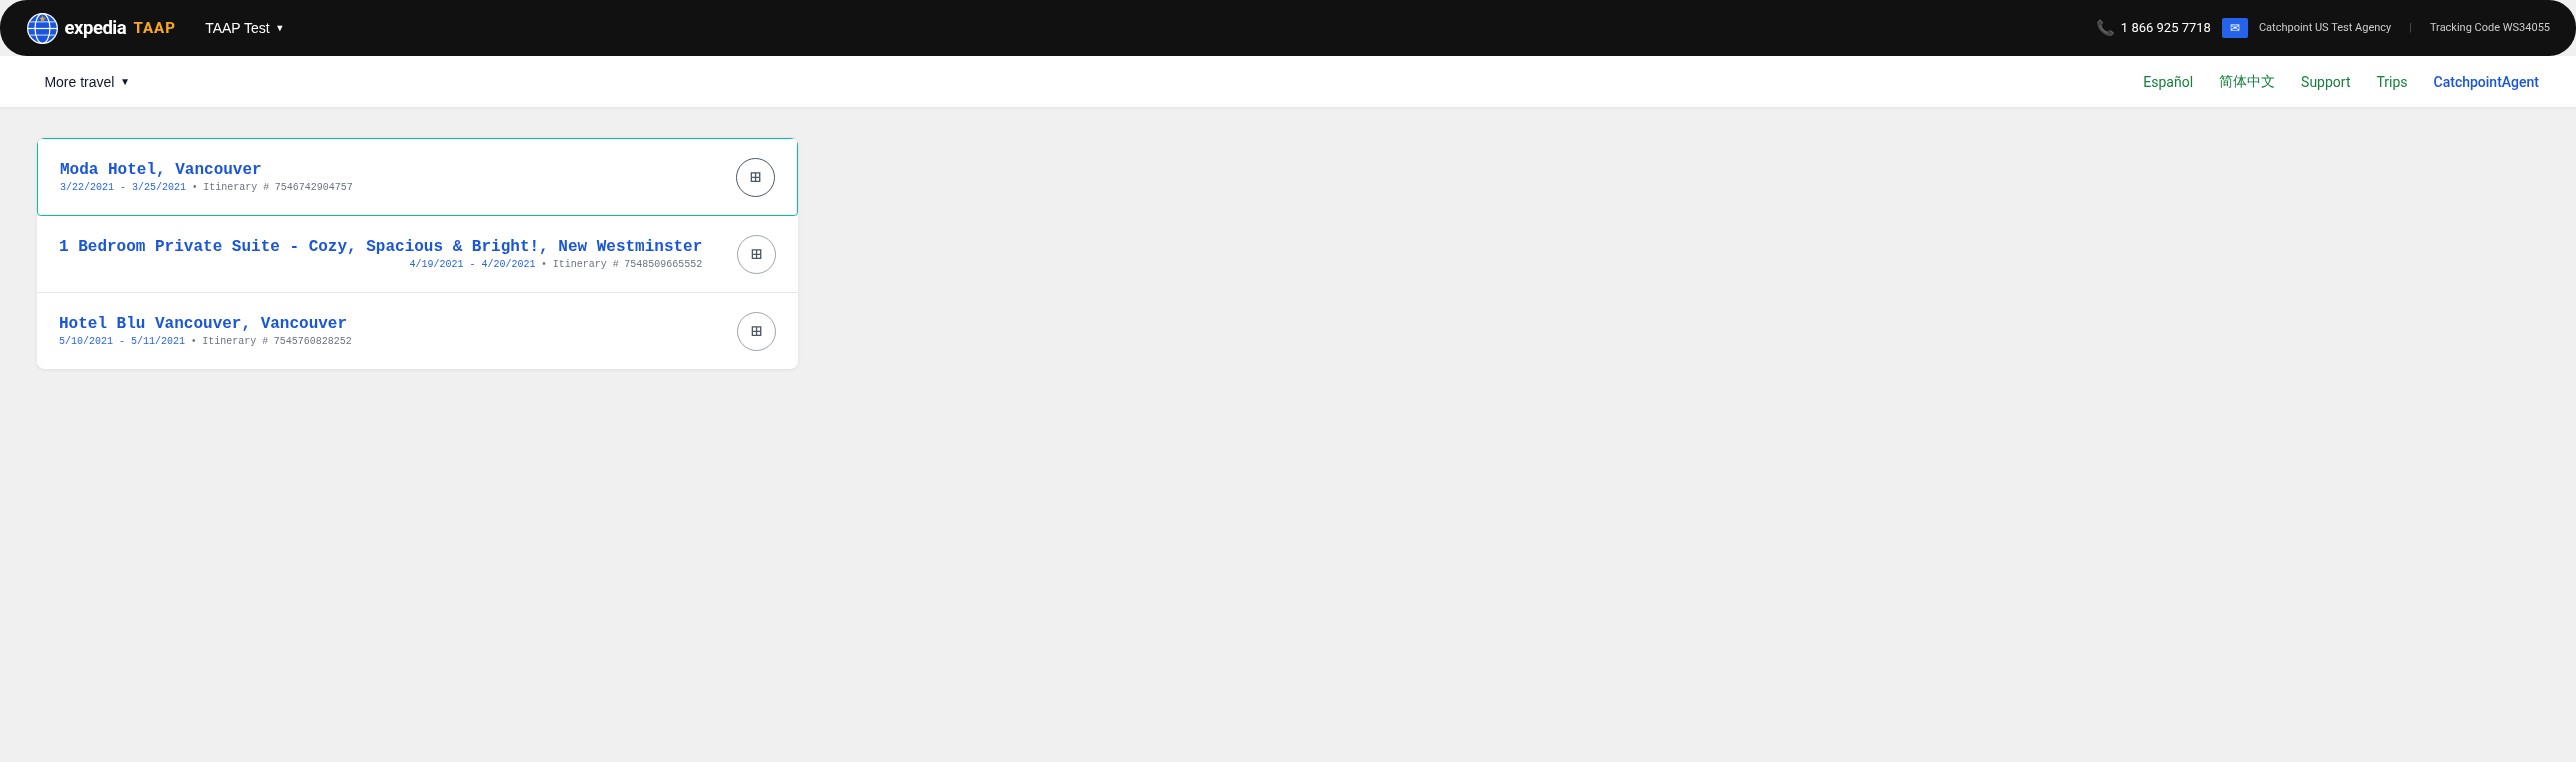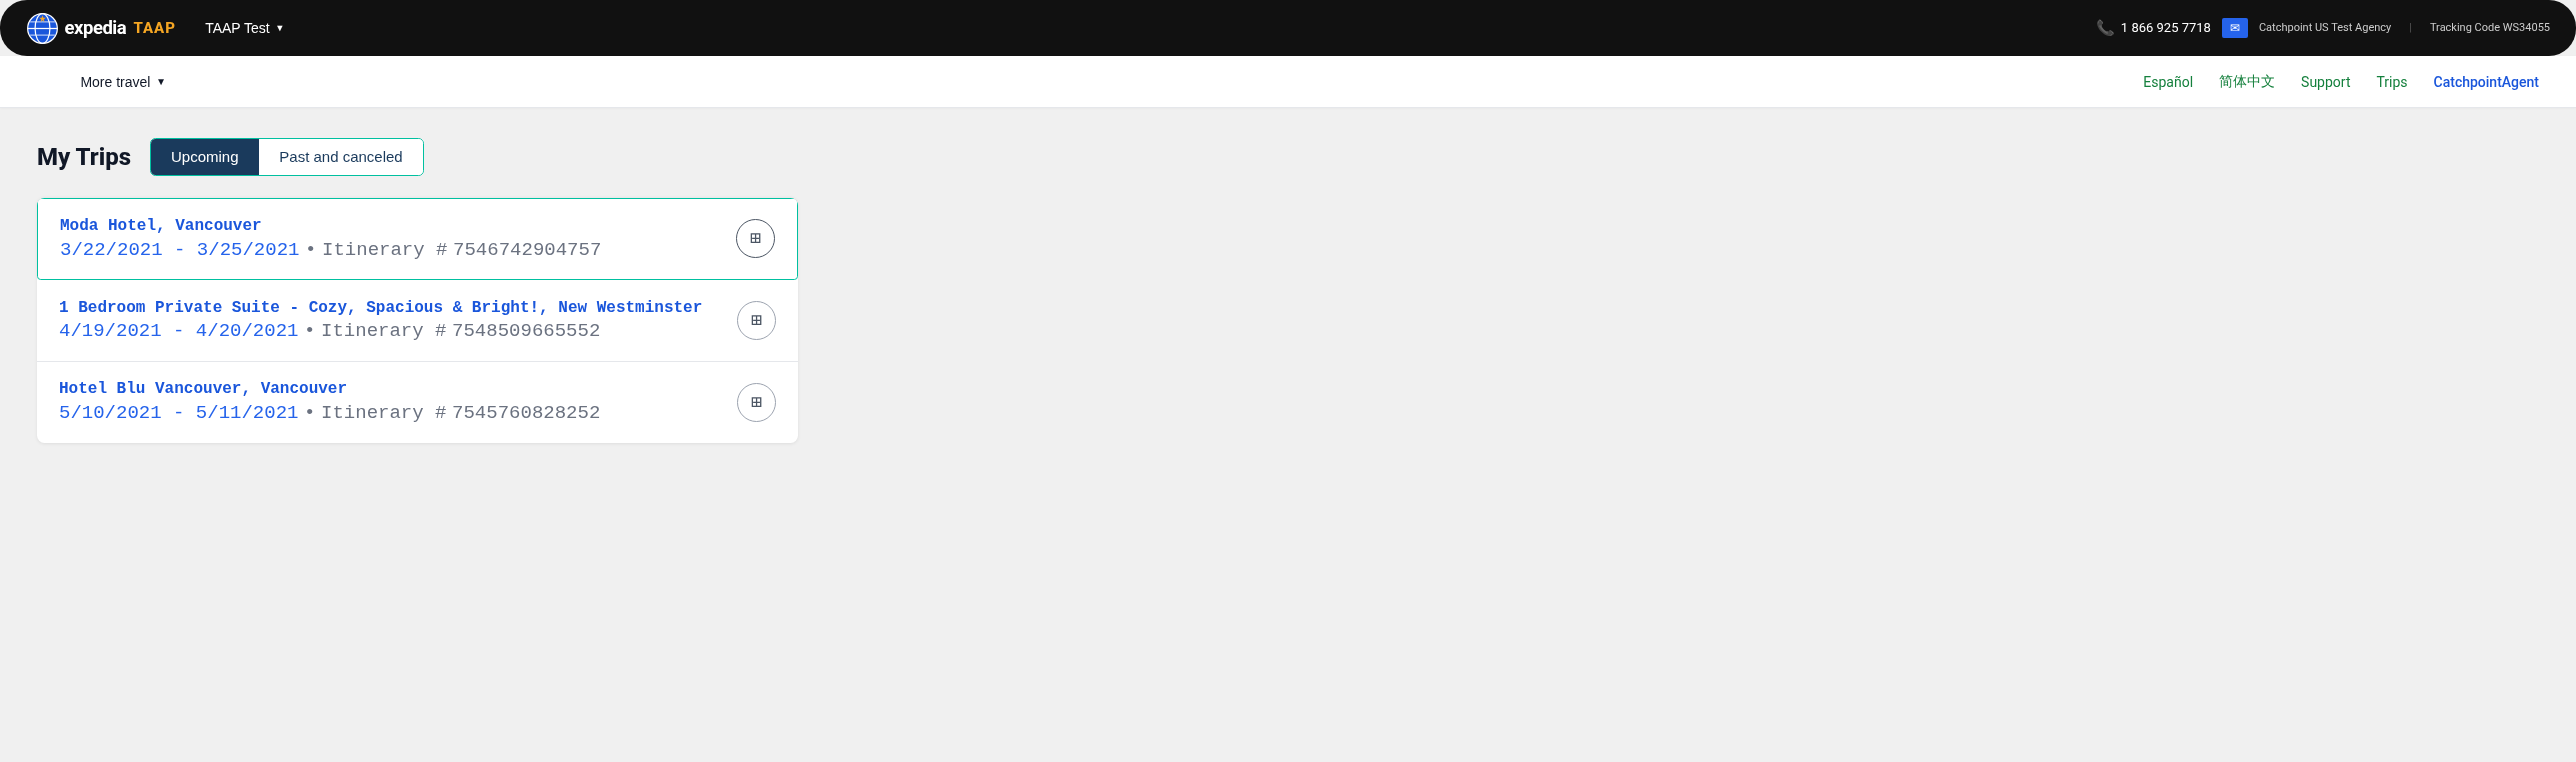--- a/index.html
+++ b/index.html
@@ -152,21 +152,20 @@
       justify-content: space-between;
       padding: 0 37px;
       border-bottom: 0.9px solid #e5e7eb;
       box-shadow: 0 0.9px 2.8px rgba(0,0,0,0.05);
     }
 
     .secondary-nav-left {
       display: flex;
       align-items: center;
       gap: 3.7px;
-      margin-left: 36px;
     }
 
     .more-travel-btn {
       background: none;
       border: none;
       font-size: 14px;
       color: #111827;
       cursor: pointer;
       display: flex;
       align-items: center;
@@ -278,25 +277,26 @@
     }
 
     .trip-name {
       font-size: 16px;
       font-weight: 600;
       color: #1a56db;
       text-decoration: none;
     }
 
     .trip-meta {
-      font-size: 19px;
+      font-size: 10px;
       color: #6b7280;
       display: flex;
       align-items: center;
       gap: 5.6px;
+      justify-content: flex-end;
     }
 
     .trip-dates {
       color: #2563eb;
       font-weight: 500;
     }
 
     .bullet {
       color: #6b7280;
     }
@@ -374,27 +374,20 @@
   <div class="secondary-nav-right">
     <a class="nav-link">Español</a>
     <a class="nav-link">简体中文</a>
     <a class="nav-link">Support</a>
     <a class="nav-link">Trips</a>
     <a class="nav-link catchpoint-agent-link">CatchpointAgent</a>
   </div>
 </div>
 
 <div class="main-content">
-  <div class="page-header">
-    <h1 class="page-title">My Trips</h1>
-    <div class="tabs-container">
-      <button class="tab-btn active">Upcoming</button>
-      <button class="tab-btn inactive">Past and canceled</button>
-    </div>
-  </div>
 
   <div class="trips-list">
 
     <div class="trip-item selected">
       <div class="trip-info">
         <span class="trip-name">Moda Hotel, Vancouver</span>
         <div class="trip-meta">
           <span class="trip-dates">3/22/2021 - 3/25/2021</span>
           <span class="bullet">•</span>
           <span>Itinerary #</span>

